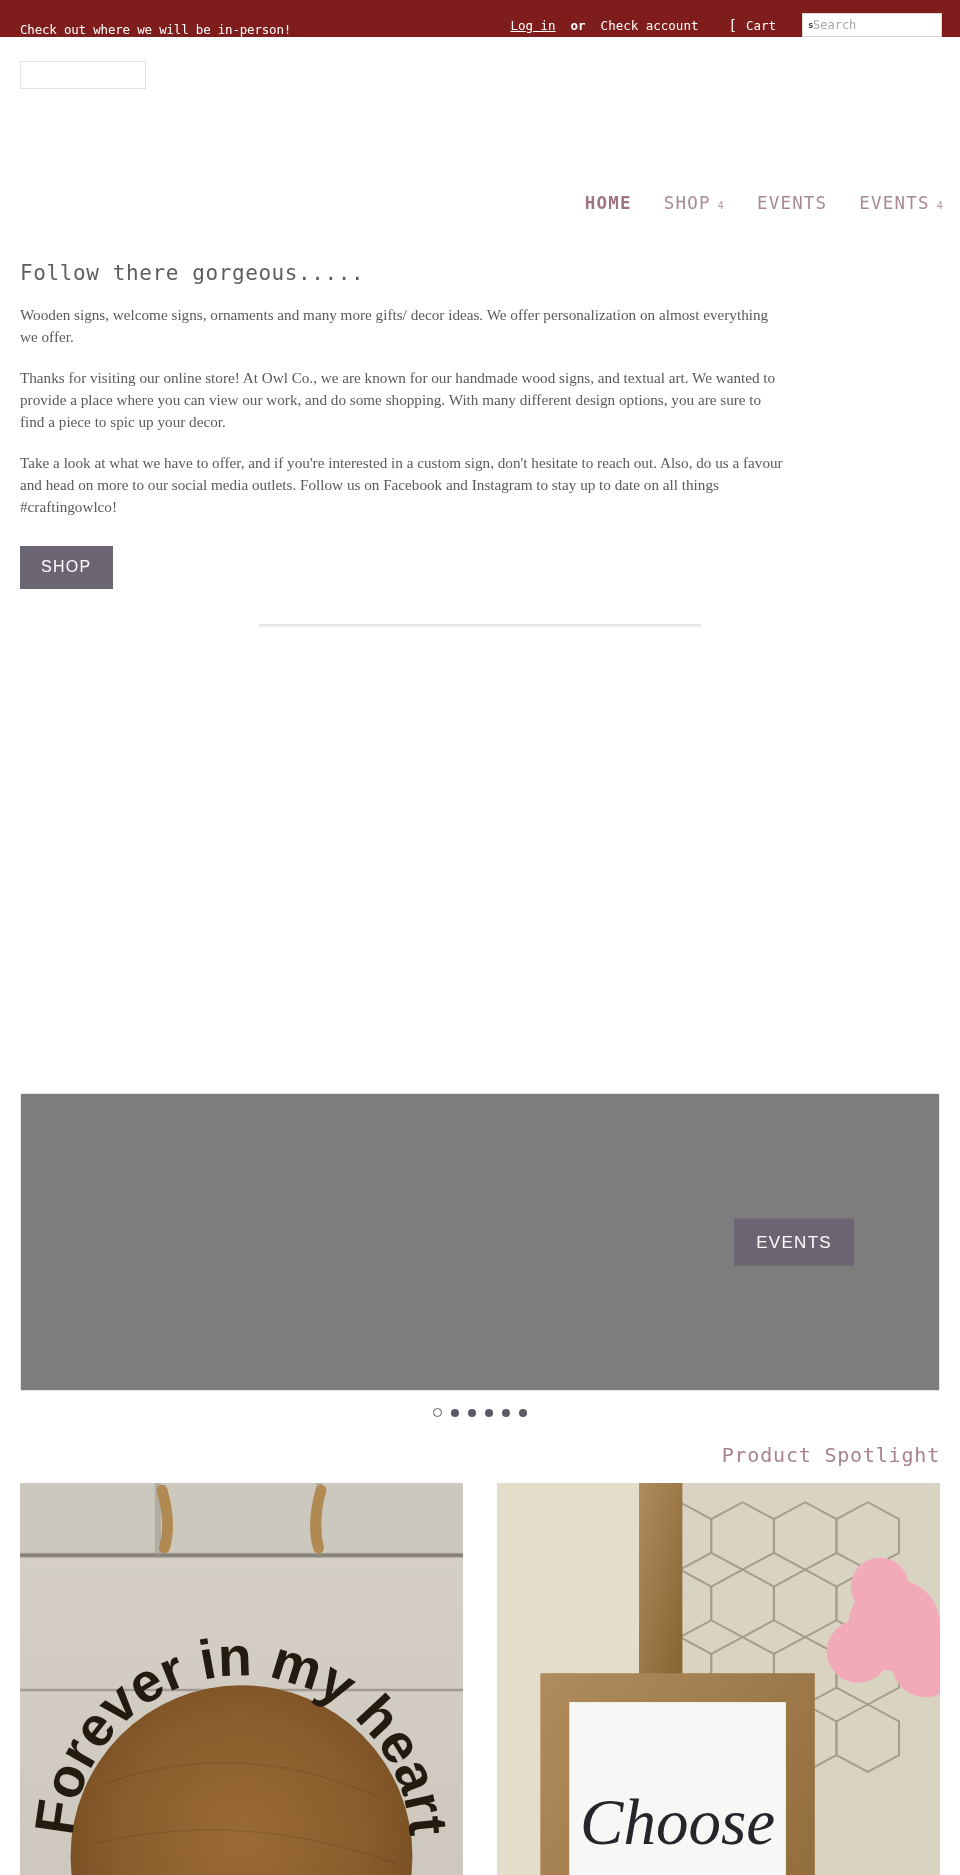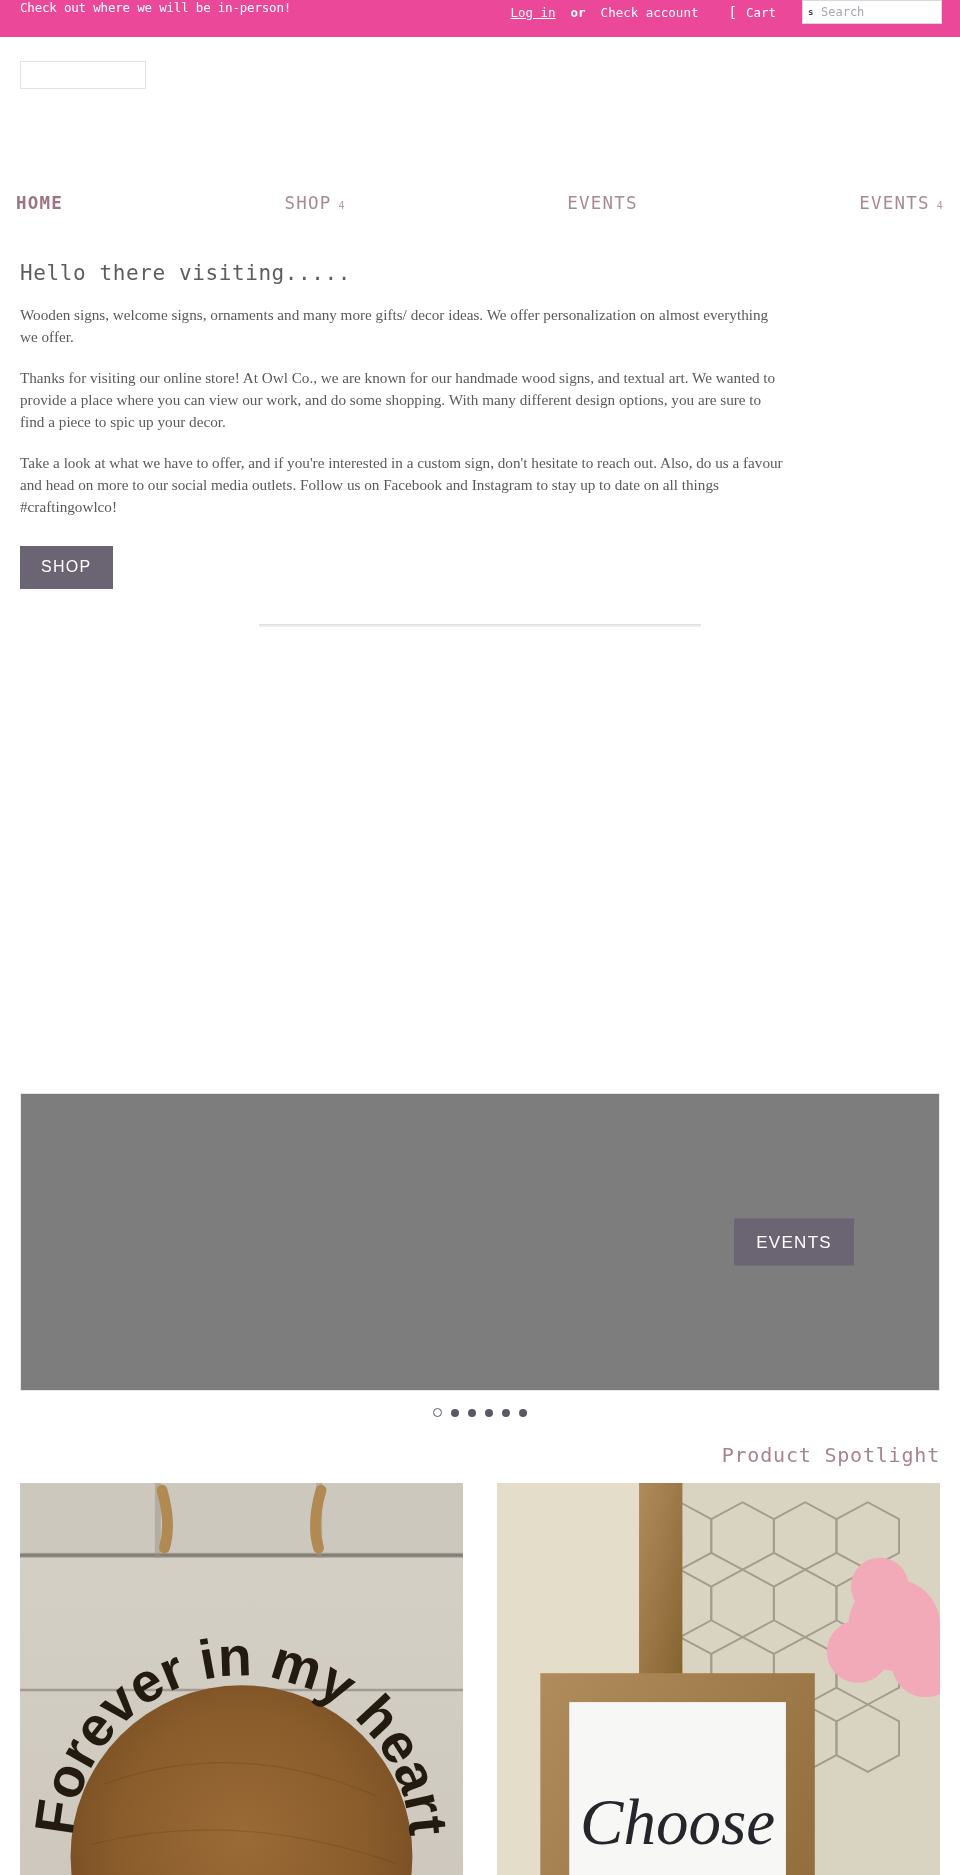--- a/index.html
+++ b/index.html
@@ -7,24 +7,24 @@
   html, body { margin: 0; padding: 0; }
   body {
     width: 960px;
     background: #ffffff;
     font-family: "Liberation Sans", sans-serif;
     -webkit-font-smoothing: antialiased;
   }
 
   
   .topbar {
-    background: #ec4899;
+    background: #7f1d1d;
     height: 37px;
     display: flex;
-    align-items: flex-start;
+    align-items: flex-end;
     padding: 0 18px 0 20px;
     position: relative;
   }
   .topbar-message {
     color: #ffffff;
     font-family: "DejaVu Sans Mono", monospace;
     font-size: 12.5px;
     letter-spacing: -0.2px;
     white-space: nowrap;
   }
@@ -79,21 +79,21 @@
     color: #4a4450;
     font-family: "DejaVu Sans Mono", monospace;
     line-height: 1;
   }
   .search-input {
     position: absolute;
     inset: 0;
     border: 0;
     outline: 0;
     background: transparent;
-    padding-left: 18px;
+    padding-left: 10px;
     font-family: "DejaVu Sans Mono", monospace;
     font-size: 12px;
     color: #555;
   }
   .search-input::placeholder { color: #a9a6ae; }
 
   
   .header {
     padding: 0 20px;
   }
@@ -102,21 +102,21 @@
     width: 126px;
     height: 28px;
     border: 1px solid #e3e1e5;
     background: #ffffff;
     display: block;
   }
 
   
   .mainnav {
     display: flex;
-    justify-content: space-between;
+    justify-content: flex-end;
     align-items: baseline;
     gap: 0;
     padding-top: 104px;
     padding-bottom: 0;
   }
   .nav-item {
     display: inline-flex;
     align-items: baseline;
     text-decoration: none;
     color: #a88a93;
@@ -296,21 +296,21 @@
   <a href="#" class="nav-item">
     <span>EVENTS</span>
   </a>
   <a href="#" class="nav-item">
     <span>EVENTS</span>
     <span class="nav-caret">4</span>
   </a>
 </nav>
 
 <div class="content">
-  <h2 class="section-heading">Hello there visiting.....</h2>
+  <h2 class="section-heading">Follow there gorgeous.....</h2>
   <p class="body-para">Wooden signs, welcome signs, ornaments and many more gifts/ decor ideas. We offer personalization on almost everything we offer.</p>
   <p class="body-para">Thanks for visiting our online store! At Owl Co., we are known for our handmade wood signs, and textual art. We wanted to provide a place where you can view our work, and do some shopping. With many different design options, you are sure to find a piece to spic up your decor.</p>
   <p class="body-para">Take a look at what we have to offer, and if you're interested in a custom sign, don't hesitate to reach out. Also, do us a favour and head on more to our social media outlets. Follow us on Facebook and Instagram to stay up to date on all things #craftingowlco!</p>
   <a href="#" class="btn">SHOP</a>
 </div>
 
 <div class="divider-wrap">
   <div class="divider"></div>
 </div>
 

